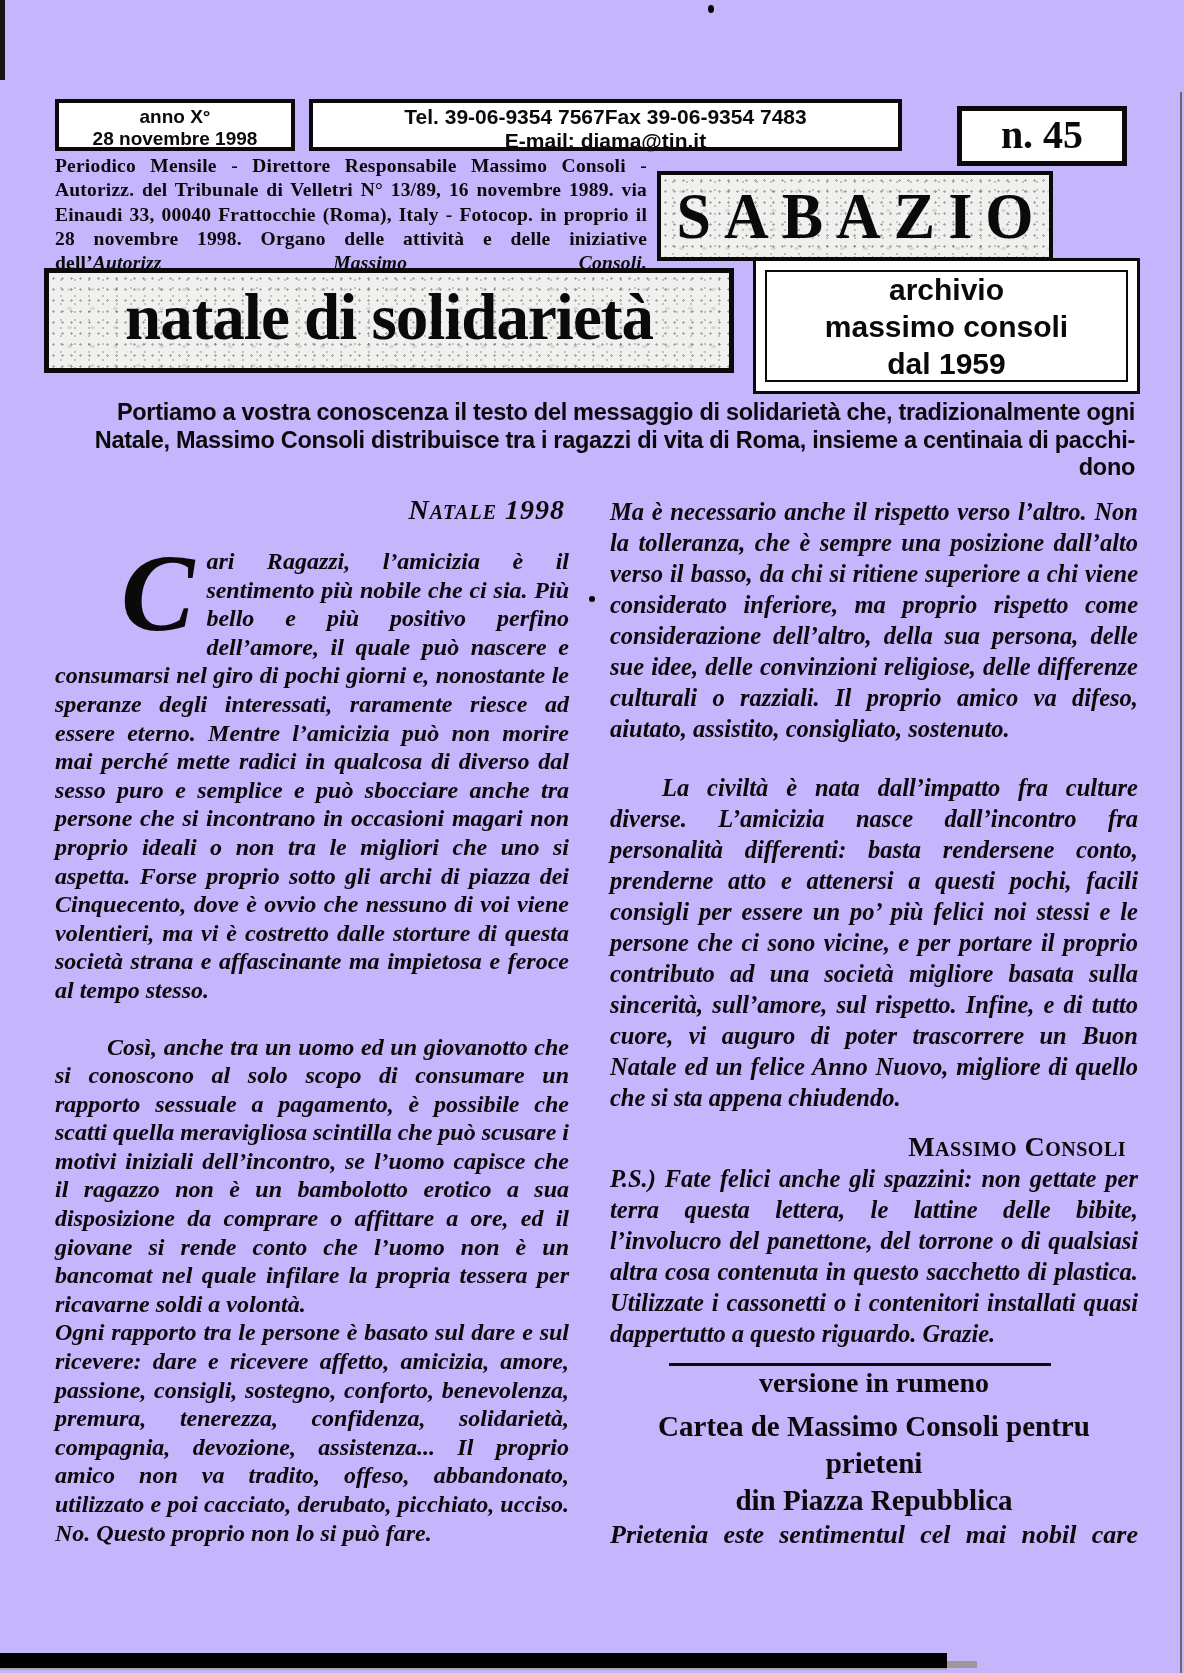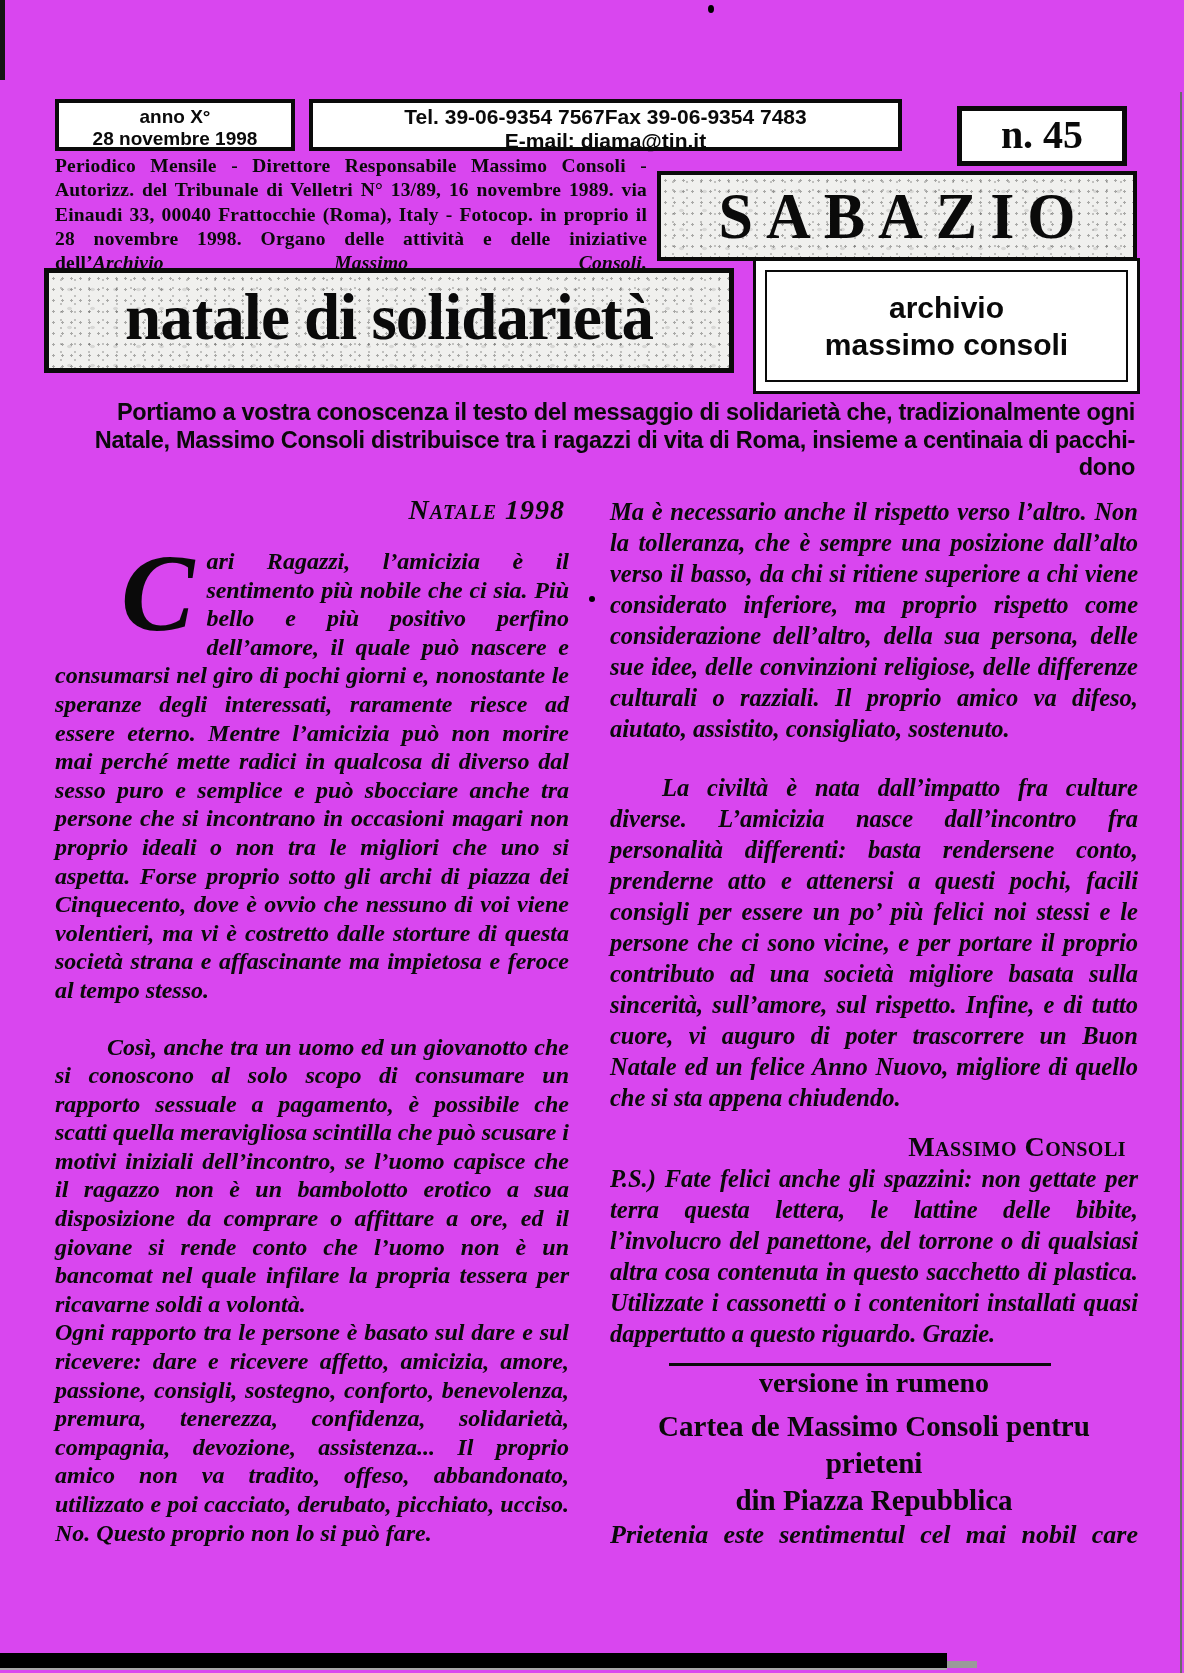--- a/index.html
+++ b/index.html
@@ -1,17 +1,17 @@
 <!DOCTYPE html>
 <html><head>
 <meta charset="utf-8">
 <style>
   html,body { margin:0; padding:0; background:#ffffff; }
   .page {
-    position:relative; width:1184px; height:1673px; background:#d946ef;
+    position:relative; width:1184px; height:1673px; background:#c4b5fd;
     font-family:"Liberation Serif", serif; color:#0a0a0a; overflow:hidden;
   }
   p { margin:0; }
 
   
   .edge-left   { position:absolute; left:0; top:0; width:5px; height:80px; background:#151515; }
   .edge-right  { position:absolute; left:1180px; top:92px; width:2px; height:1581px; background:#6a6a6a; }
   .top-dot     { position:absolute; left:708px; top:5px; width:6px; height:8px; background:#000; border-radius:50%; }
   .mid-dot     { position:absolute; left:589px; top:596px; width:6px; height:6px; background:#000; border-radius:50%; }
   .bottom-bar  { position:absolute; left:0; top:1653px; width:947px; height:15px; background:#000; border-bottom:2px solid #a8a8a8; }
@@ -40,21 +40,21 @@
                  font-family:"Liberation Serif", serif; font-size:40px; line-height:48px; }
 
   .masthead {
     position:absolute; left:55px; top:154px; width:592px;
     font-weight:700; font-size:19.5px; line-height:24.3px;
     text-align:justify; text-align-last:justify; letter-spacing:0.2px;
   }
   .masthead .ital { font-style:italic; }
 
   .logo-box {
-    position:absolute; left:657px; top:171px; width:480px; height:90px; box-sizing:border-box;
+    position:absolute; left:657px; top:171px; width:396px; height:90px; box-sizing:border-box;
     border:4px solid #0a0a0a; display:flex; align-items:center; justify-content:center;
   }
   .logo-text { font-weight:700; font-size:62px; letter-spacing:13px; padding-left:13px; transform:scaleY(1.05); }
 
   .title-banner {
     position:absolute; left:44px; top:268px; width:690px; height:105px; box-sizing:border-box;
     border:5px solid #0a0a0a; display:flex; align-items:center; justify-content:center;
   }
   .title-text { font-weight:700; font-size:65px; letter-spacing:-1px; padding-bottom:6px; }
 
@@ -120,34 +120,35 @@
   <div class="hdr-box contact-box">
     <div class="contact-row">
         <span>Tel. 39-06-9354 7567</span>
         <span>Fax 39-06-9354 7483</span>
       </div>
     <div>E-mail: diama@tin.it</div>
   </div>
 
   <div class="hdr-box issue-box"><span>n. 45</span></div>
 
-  <p class="masthead"><span>Periodico Mensile - Direttore Responsabile Massimo Consoli - Autorizz. del Tribunale di Velletri N° 13/89, 16 novembre 1989. via Einaudi 33, 00040 Frattocchie (Roma), Italy - Fotocop. in proprio il 28 novembre 1998. Organo delle attività e delle iniziative dell’</span><span class="ital">Archivio Massimo Consoli.</span></p>
+  <p class="masthead"><span>Periodico Mensile - Direttore Responsabile Massimo Consoli - Autorizz. del Tribunale di Velletri N° 13/89, 16 novembre 1989. via Einaudi 33, 00040 Frattocchie (Roma), Italy - Fotocop. in proprio il 28 novembre 1998. Organo delle attività e delle iniziative dell’</span><span class="ital">Autorizz Massimo Consoli.</span></p>
 
   <div class="logo-box noise">
     <span class="logo-text">SABAZIO</span>
   </div>
 
   <div class="title-banner noise">
     <span class="title-text">natale di solidarietà</span>
   </div>
 
   <div class="archive-box">
     <div class="archive-inner">
       <div>archivio</div>
       <div>massimo consoli</div>
+      <div>dal 1959</div>
     </div>
   </div>
 
   <p class="intro">Portiamo a vostra conoscenza il testo del messaggio di solidarietà che, tradizionalmente ogni Natale, Massimo Consoli distribuisce tra i ragazzi di vita di Roma, insieme a centinaia di pacchi-dono</p>
 
   <div class="col-left">
     <div class="letter-heading">Natale 1998</div>
     <p class="para1"><span class="dropcap">C</span><span>ari Ragazzi, l’amicizia è il sentimento più nobile che ci sia. Più bello e più positivo perfino dell’amore, il quale può nascere e consumarsi nel giro di pochi giorni e, nonostante le speranze degli interessati, raramente riesce ad essere eterno. Mentre l’amicizia può non morire mai perché mette radici in qualcosa di diverso dal sesso puro e semplice e può sbocciare anche tra persone che si incontrano in occasioni magari non proprio ideali o non tra le migliori che uno si aspetta. Forse proprio sotto gli archi di piazza dei Cinquecento, dove è ovvio che nessuno di voi viene volentieri, ma vi è costretto dalle storture di questa società strana e affascinante ma impietosa e feroce al tempo stesso.</span></p>
     <p class="para2">Così, anche tra un uomo ed un giovanotto che si conoscono al solo scopo di consumare un rapporto sessuale a pagamento, è possibile che scatti quella meravigliosa scintilla che può scusare i motivi iniziali dell’incontro, se l’uomo capisce che il ragazzo non è un bambolotto erotico a sua disposizione da comprare o affittare a ore, ed il giovane si rende conto che l’uomo non è un bancomat nel quale infilare la propria tessera per ricavarne soldi a volontà.</p>
     <p>Ogni rapporto tra le persone è basato sul dare e sul ricevere: dare e ricevere affetto, amicizia, amore, passione, consigli, sostegno, conforto, benevolenza, premura, tenerezza, confidenza, solidarietà, compagnia, devozione, assistenza... Il proprio amico non va tradito, offeso, abbandonato, utilizzato e poi cacciato, derubato, picchiato, ucciso. No. Questo proprio non lo si può fare.</p>

